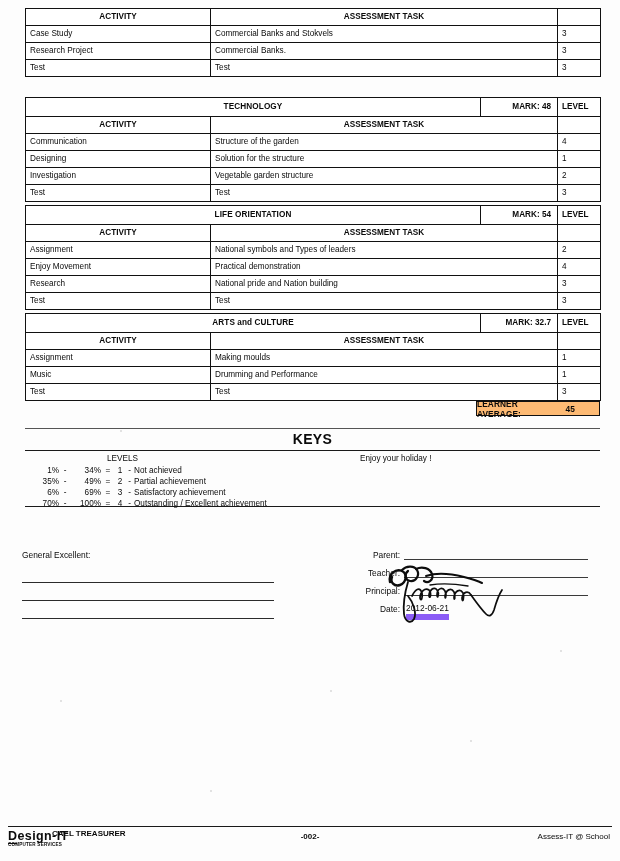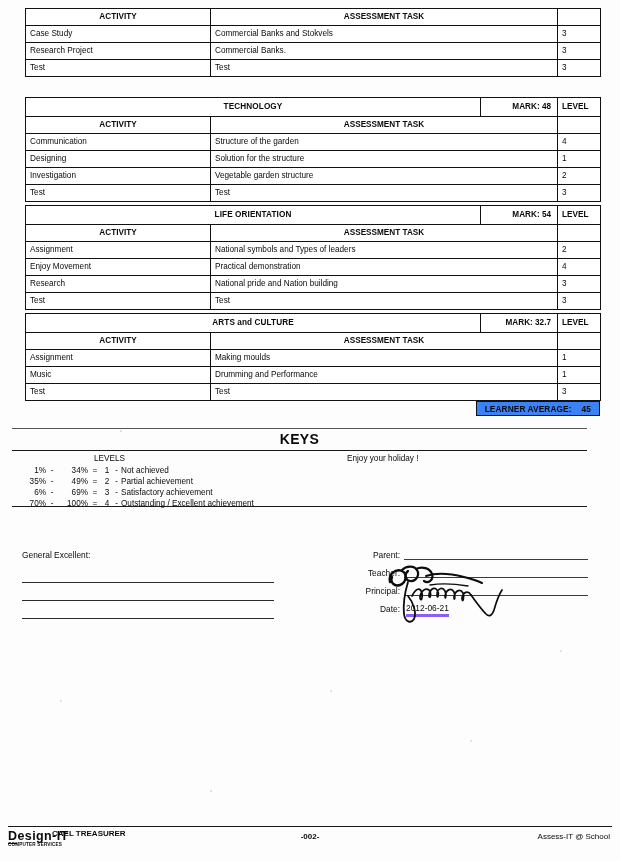--- a/index.html
+++ b/index.html
@@ -86,29 +86,29 @@
     top: 401px;
     width: 124px;
     height: 15px;
     border: 1px solid #111;
     box-sizing: border-box;
     font-size: 8.3px;
     font-weight: bold;
     display: flex;
     align-items: center;
     justify-content: flex-end;
-    padding-right: 8px;
-    background: #3b82f6;
+    padding-right: 24px;
+    background: #fdba74;
     letter-spacing: 0.1px;
   }
 
   
   .keys-wrap {
     position: absolute;
-    left: 12px;
+    left: 25px;
     top: 428px;
     width: 575px;
   }
   .rule {
     height: 0;
     border-top: 1px solid #1a1a1a;
     width: 100%;
   }
   .rule.thin { border-top: 1px solid #555; }
   .keys-title {
@@ -196,21 +196,21 @@
     position: absolute;
     right: 188px;
     top: 2px;
     font-size: 8.4px;
   }
   .date-value {
     position: absolute;
     left: 68px;
     top: 1px;
     font-size: 8.4px;
-    border-bottom: 3px solid #8b5cf6;
+    border-bottom: 6px solid #8b5cf6;
     padding-bottom: 1px;
   }
   .signature-svg {
     position: absolute;
     left: 386px;
     top: 552px;
     width: 130px;
     height: 76px;
     pointer-events: none;
   }

